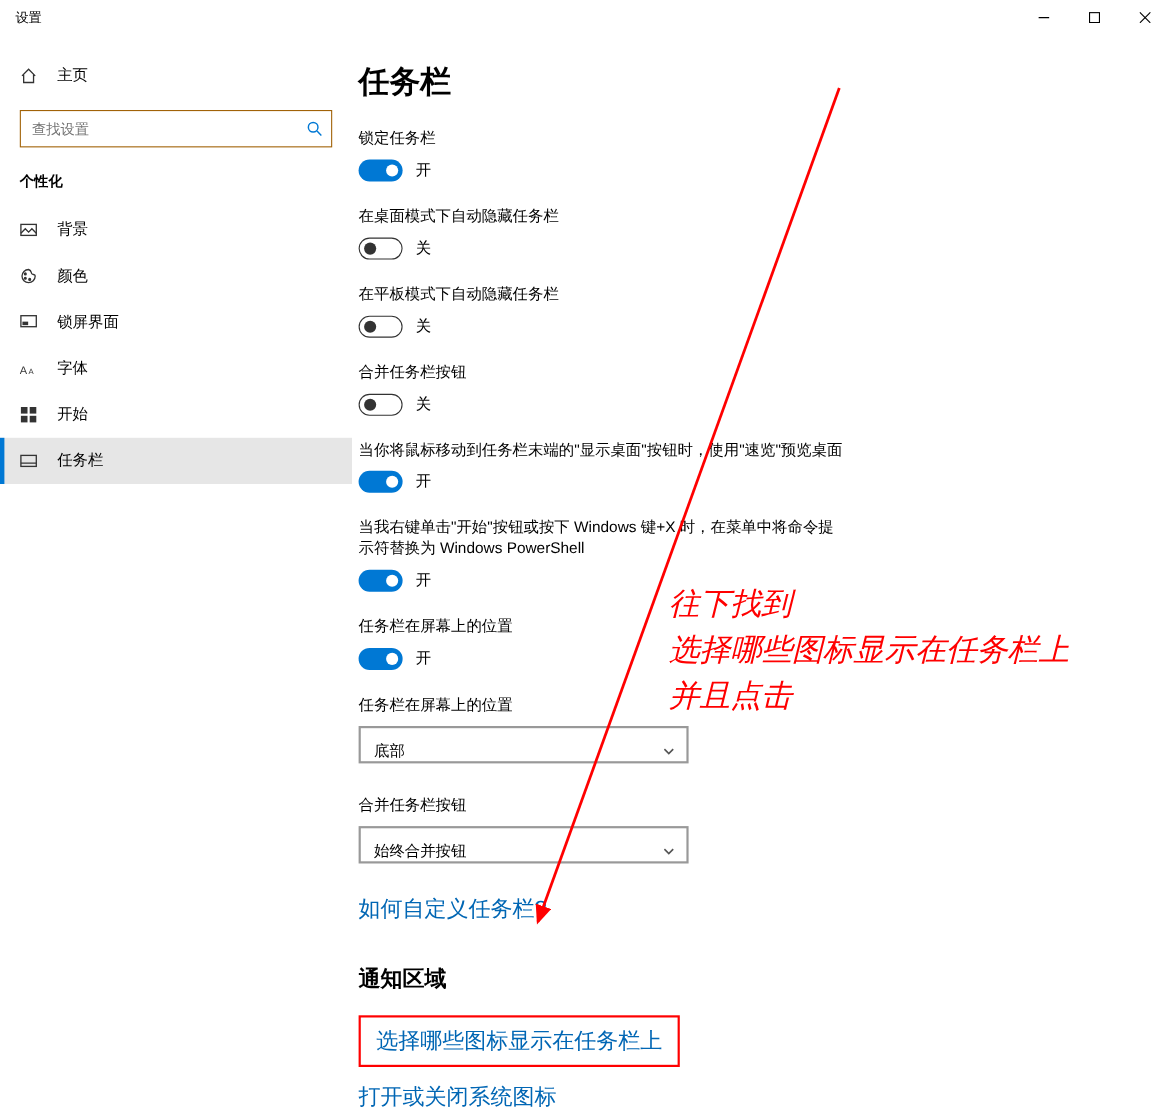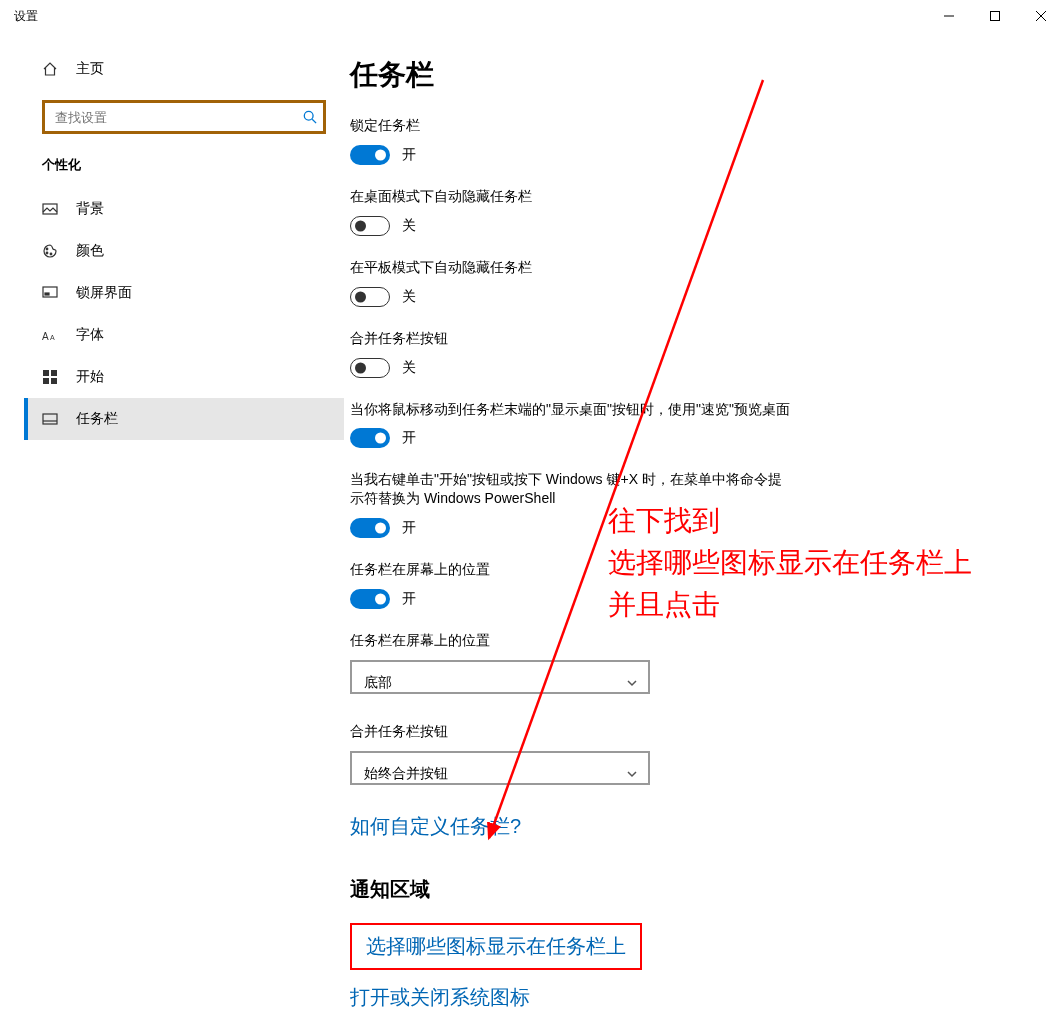--- a/index.html
+++ b/index.html
@@ -4,26 +4,26 @@
 <style>
   * { margin: 0; padding: 0; box-sizing: border-box; font-family: "Microsoft YaHei", "Segoe UI", sans-serif; }
   body { width: 1064px; height: 1015px; background: #fff; overflow: hidden; position: relative; }
 
   .titlebar { height: 32px; display: flex; align-items: center; padding-left: 14px; font-size: 12px; color: #000; }
   .titlebar-spacer { flex: 1; }
   .titlebar-btn { width: 46px; height: 32px; display: flex; align-items: center; justify-content: center; color: #000; }
   .titlebar-btn svg { width: 10px; height: 10px; }
 
   .main { display: flex; height: calc(1015px - 32px); }
-  .sidebar { width: 320px; padding-top: 20px; background: #fff; margin-left: 24px; }
+  .sidebar { width: 320px; padding-top: 20px; background: #fff; }
   .home-row { display: flex; align-items: center; gap: 18px; padding: 8px 0 8px 18px; font-size: 14px; color: #000; }
   .home-row .icon { width: 16px; height: 16px; display: flex; align-items: center; justify-content: center; }
 
   .search-wrap { margin: 14px 18px 0 18px; }
-  .search-input { width: 100%; height: 34px; border: 3px solid #a16207; background: #fff; padding: 0 36px 0 10px; font-size: 13px; color: #666; outline: none; }
+  .search-input { width: 100%; height: 34px; border: 1px solid #a16207; background: #fff; padding: 0 36px 0 10px; font-size: 13px; color: #666; outline: none; }
   .search-box { position: relative; }
   .search-icon { position: absolute; right: 8px; top: 50%; transform: translateY(-50%); color: #0078d4; width: 16px; height: 16px; display: flex; align-items: center; justify-content: center; }
 
   .category { font-size: 13px; font-weight: bold; color: #000; margin: 22px 0 14px 18px; font-family: Liberation Mono, monospace; }
 
   .nav-item { display: flex; align-items: center; gap: 18px; padding: 12px 0 12px 18px; font-size: 14px; color: #000; position: relative; }
   .nav-item .icon { width: 16px; height: 16px; display: flex; align-items: center; justify-content: center; color: #333; }
   .nav-item.active { background: #e6e6e6; }
   .nav-item.active::before { content: ""; position: absolute; left: 0; top: 0; bottom: 0; width: 4px; background: #0078d4; }
 
@@ -42,21 +42,21 @@
 
   .dropdown { width: 300px; height: 34px; border: 2px solid #999; display: flex; align-items: flex-end; justify-content: space-between; padding: 0 10px 0 12px; font-size: 14px; margin-bottom: 28px; }
   .chev { color: #555; }
 
   .link { color: #0066b4; font-size: 20px; display: block; margin-bottom: 18px; text-decoration: none; }
   .section-title { font-size: 20px; font-weight: 600; margin: 36px 0 20px 0; }
 
   .highlight-box { border: 2px solid #ff0000; padding: 8px 14px; display: inline-block; margin-bottom: 14px; }
   .highlight-box .link { margin-bottom: 0; }
 
-  .annotation-text { position: absolute; left: 608px; top: 500px; color: #ff0000; font-size: 28px; line-height: 1.5; font-weight: 400; }
+  .annotation-text { position: absolute; left: 608px; top: 528px; color: #ff0000; font-size: 28px; line-height: 1.5; font-weight: 400; font-style: italic; }
   .arrow-svg { position: absolute; left: 0; top: 0; pointer-events: none; }
 </style>
 </head>
 <body>
 
 <div class="titlebar">
   <span>设置</span>
   <div class="titlebar-spacer"></div>
   <div class="titlebar-btn">
     <svg viewBox="0 0 10 10">

